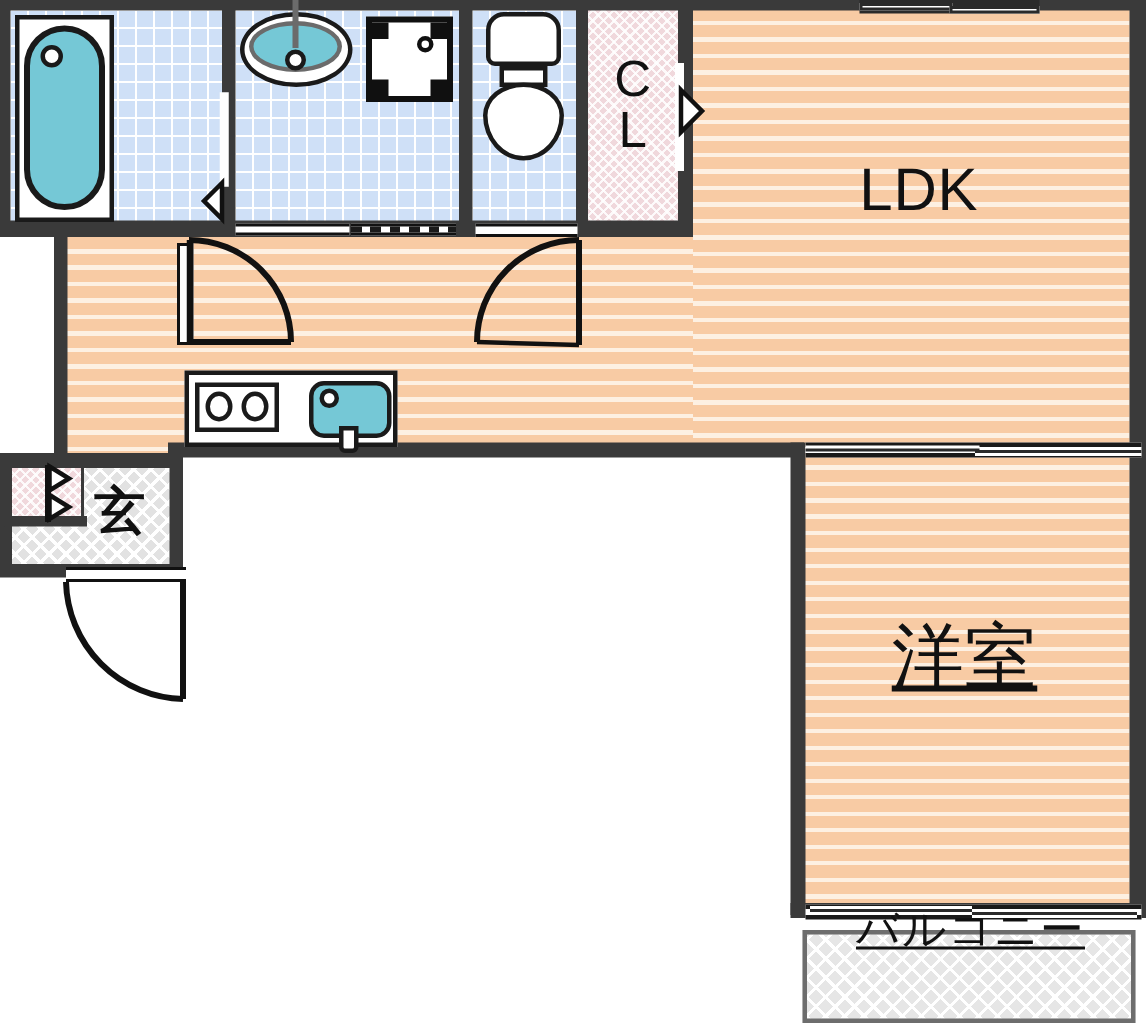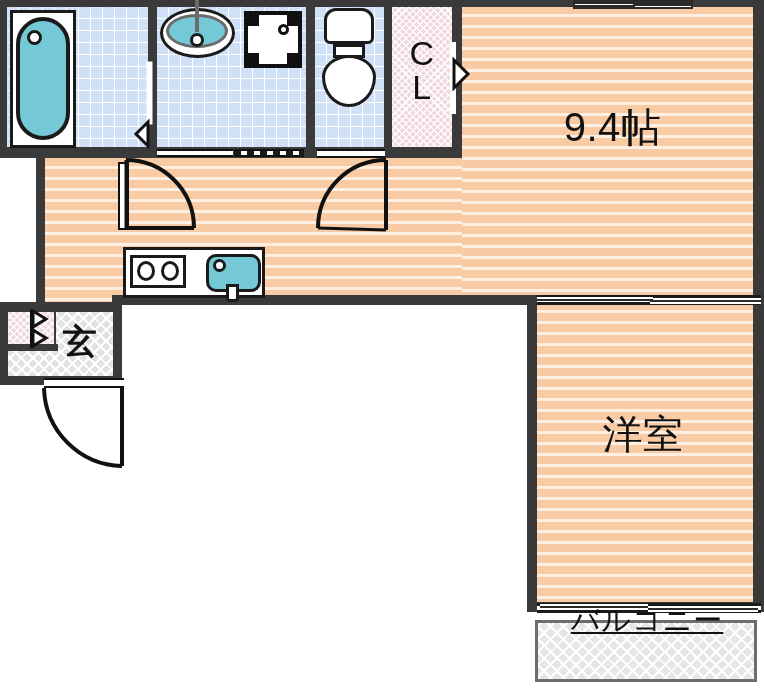--- a/index.html
+++ b/index.html
@@ -60,21 +60,21 @@
   .room-label {
     color: #111111;
     text-align: center;
     line-height: 1.12;
     font-weight: 400;
     letter-spacing: 0.5px;
     white-space: nowrap;
     user-select: none;
   }
   .label-ldk { font-size: 40px; }
-  .label-room { font-size: 40px; }
+  .label-room { font-size: 48px; text-decoration: underline; }
   .label-cl { font-size: 34px; line-height: 1.0; }
   .label-entry { font-size: 34px; font-weight: 700; }
   .label-balcony { font-size: 29px; font-weight: 500; letter-spacing: 1px; }
   .tub-shell {
     background: #ffffff;
     border: 3px solid #1a1a1a;
   }
   .tub-inner {
     background: #75c8d6;
     border: 4px solid #1a1a1a;
@@ -294,21 +294,21 @@
 
   <div class="abs" style="left:537px; top:295px; width:224px; height:10px; background:#ffffff; border-top:3px solid #1a1a1a; border-bottom:3px solid #1a1a1a;"></div>
   <div class="abs" style="left:537px; top:297px; width:116px; height:4px; background:#ffffff; border-bottom:2px solid #2a2a2a;"></div>
   <div class="abs" style="left:650px; top:300px; width:111px; height:4px; background:#ffffff; border-top:2px solid #2a2a2a;"></div>
 
   <div class="abs" style="left:537px; top:603px; width:224px; height:10px; background:#ffffff; border-top:3px solid #1a1a1a; border-bottom:3px solid #1a1a1a;"></div>
   <div class="abs" style="left:540px; top:604px; width:108px; height:4px; background:#ffffff; border-bottom:2px solid #2a2a2a;"></div>
   <div class="abs" style="left:648px; top:608px; width:110px; height:4px; background:#ffffff; border-top:2px solid #2a2a2a;"></div>
 
   <div class="abs room-label label-ldk" style="left:505px; top:105px; width:215px;">
-    <div>9.4帖</div>
+    <div>LDK</div>
   </div>
 
   <div class="abs room-label label-room" style="left:538px; top:412px; width:210px;">
     <div>洋室</div>
   </div>
 
   <div class="abs room-label label-cl" style="left:396px; top:36px; width:52px;">
     <div>C</div>
     <div>L</div>
   </div>

